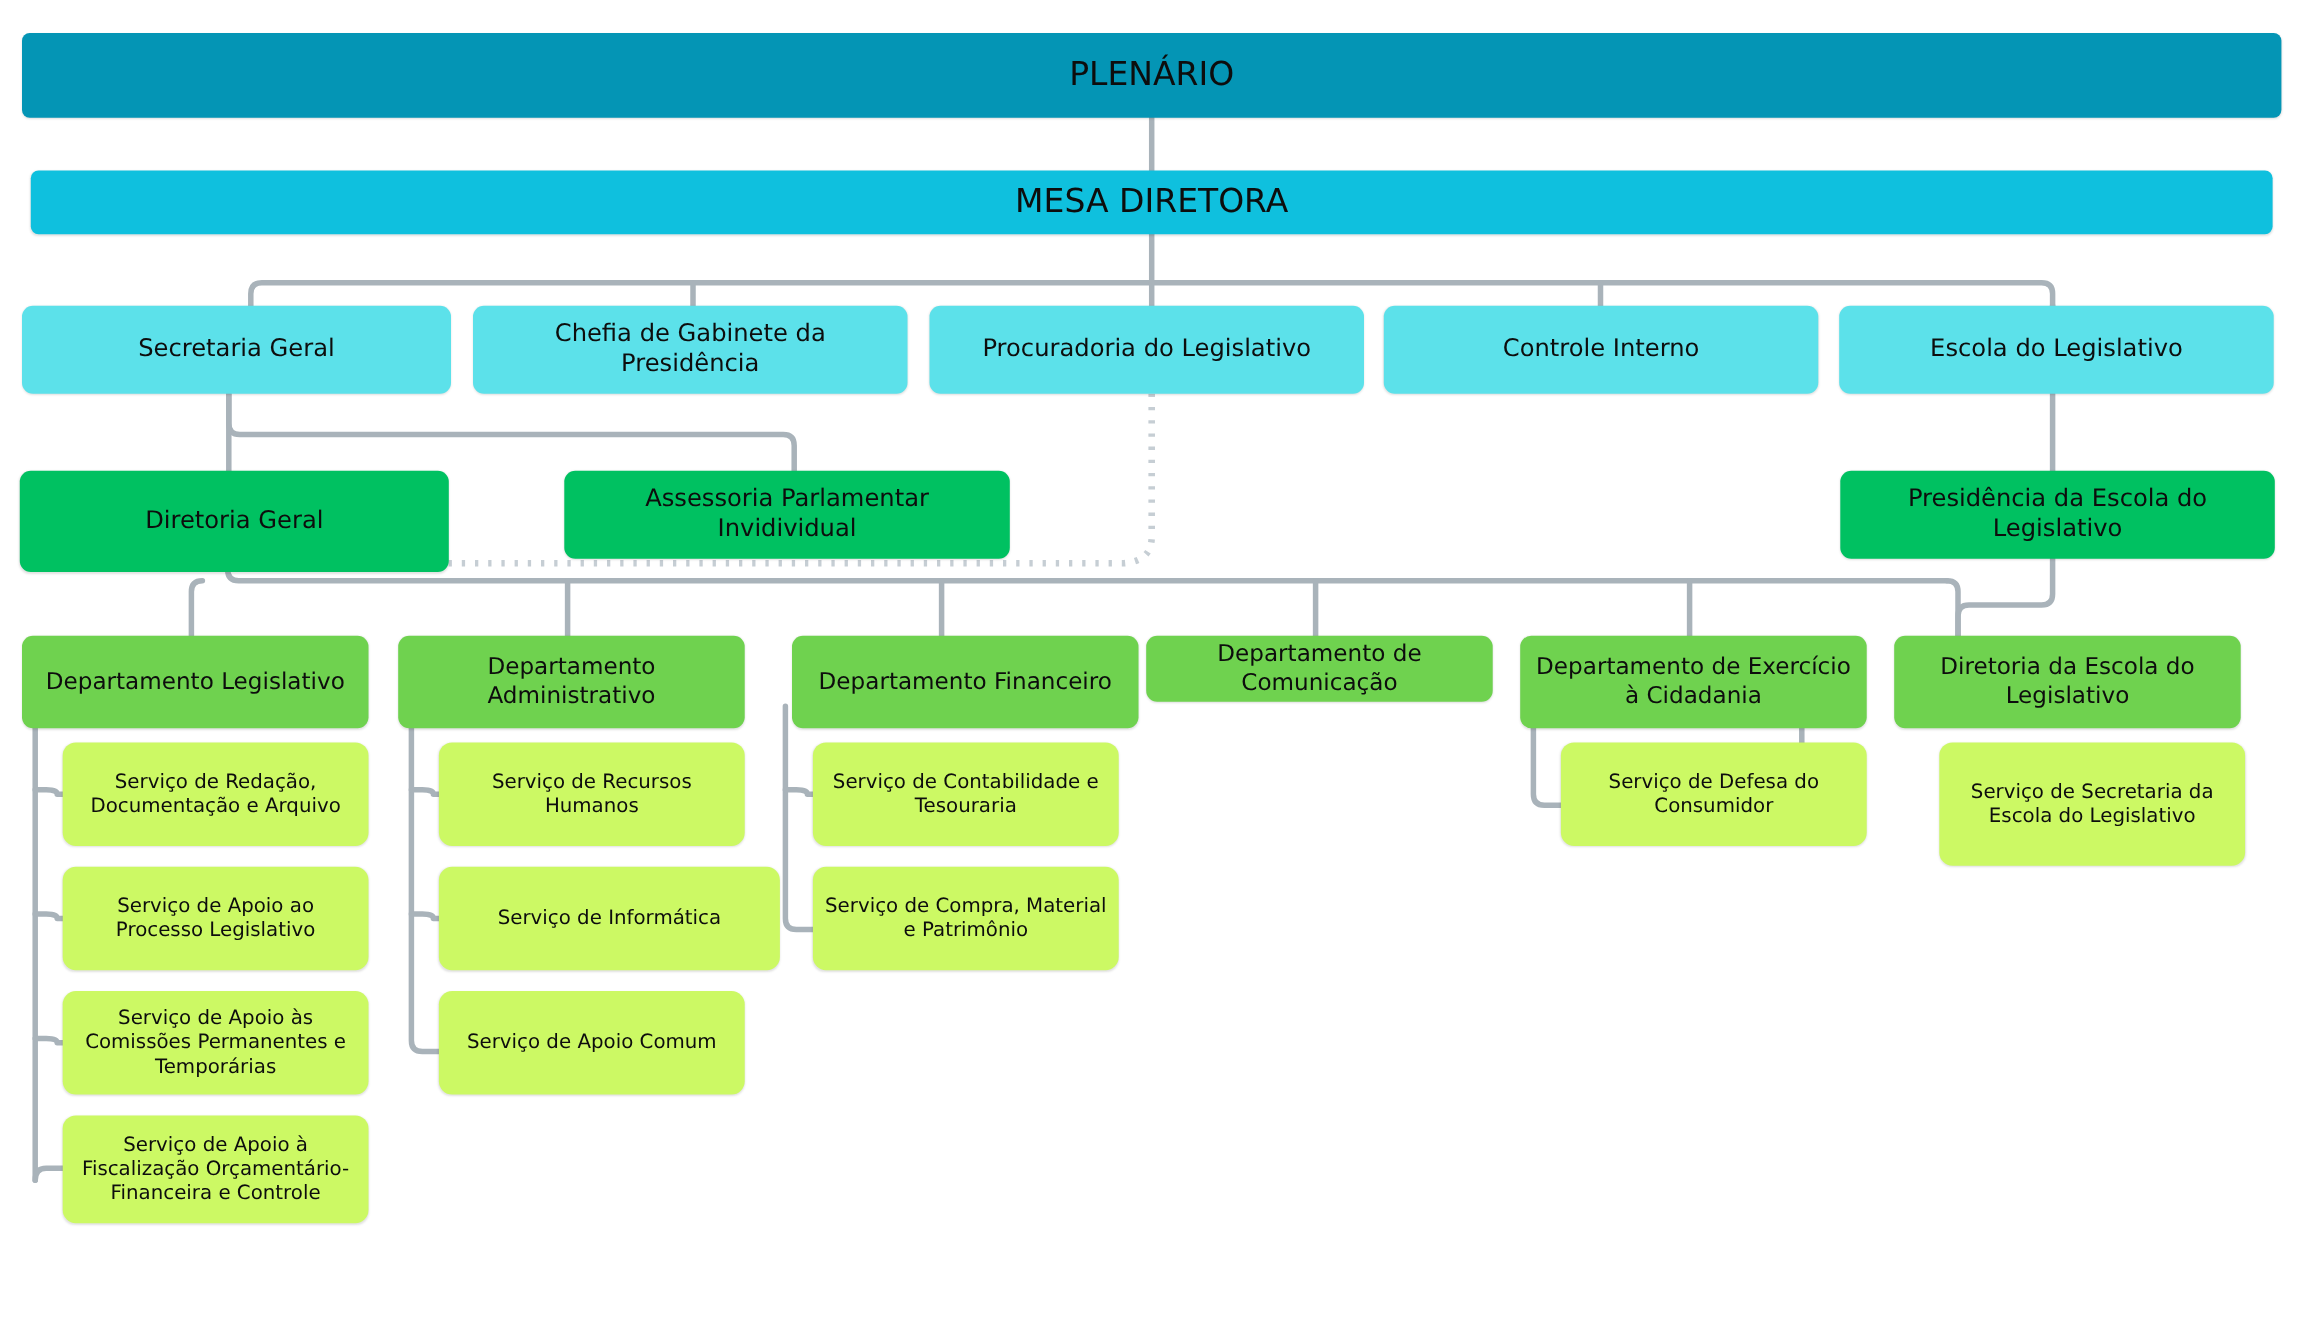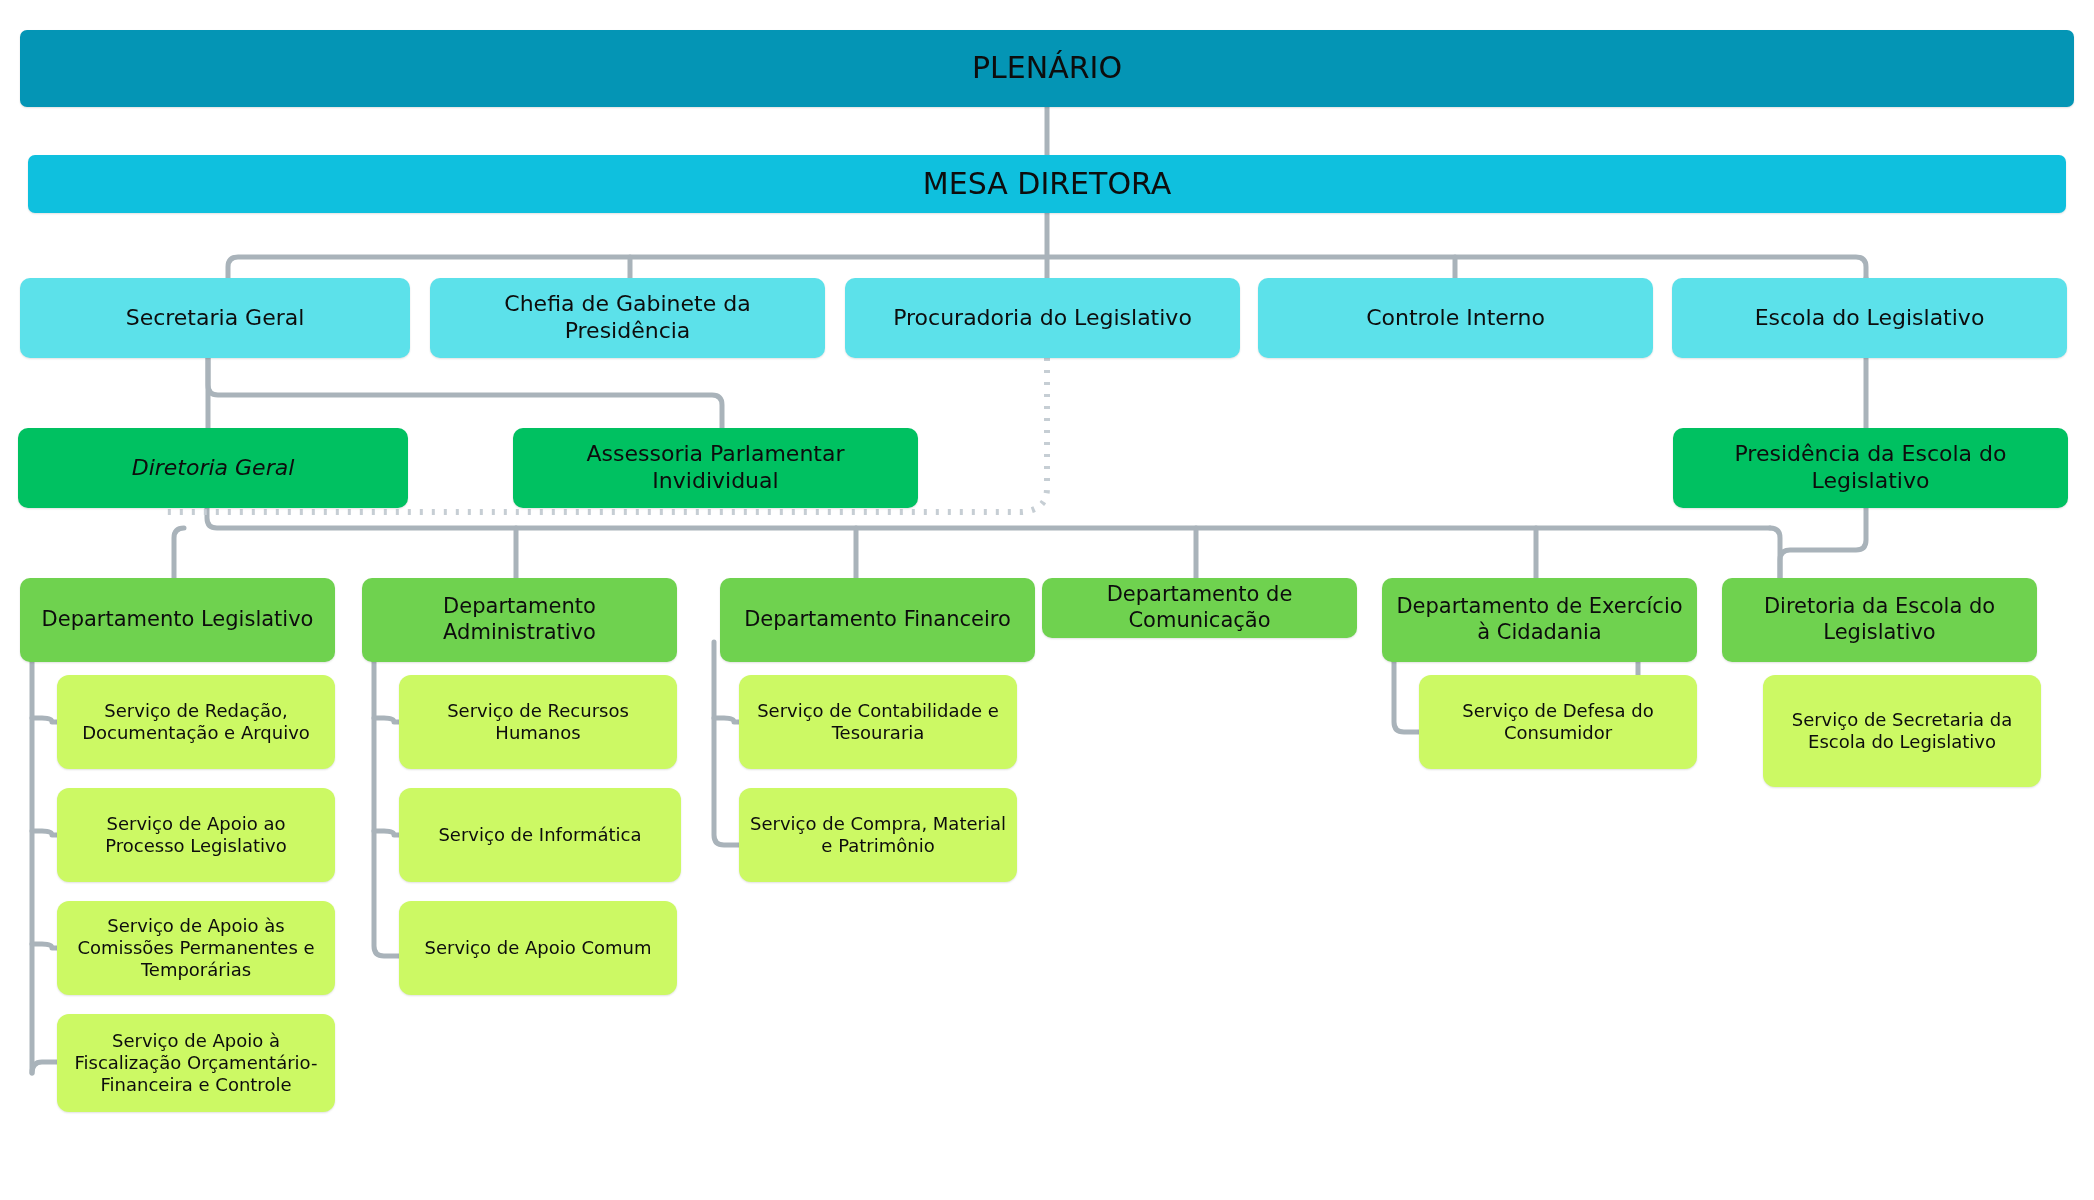--- a/index.html
+++ b/index.html
@@ -106,21 +106,21 @@
   <div class="node lvl-sec" style="left:845px;top:278px;width:395px;height:80px;">
     <span>Procuradoria do Legislativo</span>
   </div>
   <div class="node lvl-sec" style="left:1258px;top:278px;width:395px;height:80px;">
     <span>Controle Interno</span>
   </div>
   <div class="node lvl-sec" style="left:1672px;top:278px;width:395px;height:80px;">
     <span>Escola do Legislativo</span>
   </div>
 
-  <div class="node lvl-dir" style="left:18px;top:428px;width:390px;height:80px;font-style:italic;">
+  <div class="node lvl-dir" style="left:18px;top:428px;width:390px;height:92px;">
     <span>Diretoria Geral</span>
   </div>
   <div class="node lvl-dir" style="left:513px;top:428px;width:405px;height:80px;">
     <span>Assessoria Parlamentar Invidividual</span>
   </div>
   <div class="node lvl-dir" style="left:1673px;top:428px;width:395px;height:80px;">
     <span>Presidência da Escola do Legislativo</span>
   </div>
 
   <div class="node lvl-dep" style="left:362px;top:578px;width:315px;height:84px;">
@@ -151,21 +151,21 @@
   <div class="node lvl-serv" style="left:57px;top:901px;width:278px;height:94px;">
     <span>Serviço de Apoio às Comissões Permanentes e Temporárias</span>
   </div>
   <div class="node lvl-serv" style="left:57px;top:1014px;width:278px;height:98px;">
     <span>Serviço de Apoio à Fiscalização Orçamentário-Financeira e Controle</span>
   </div>
 
   <div class="node lvl-serv" style="left:399px;top:675px;width:278px;height:94px;">
     <span>Serviço de Recursos Humanos</span>
   </div>
-  <div class="node lvl-serv" style="left:399px;top:788px;width:282px;height:94px;">
+  <div class="node lvl-serv" style="left:399px;top:788px;width:310px;height:94px;">
     <span>Serviço de Informática</span>
   </div>
   <div class="node lvl-serv" style="left:399px;top:901px;width:278px;height:94px;">
     <span>Serviço de Apoio Comum</span>
   </div>
 
   <div class="node lvl-serv" style="left:739px;top:675px;width:278px;height:94px;">
     <span>Serviço de Contabilidade e Tesouraria</span>
   </div>
   <div class="node lvl-serv" style="left:739px;top:788px;width:278px;height:94px;">

